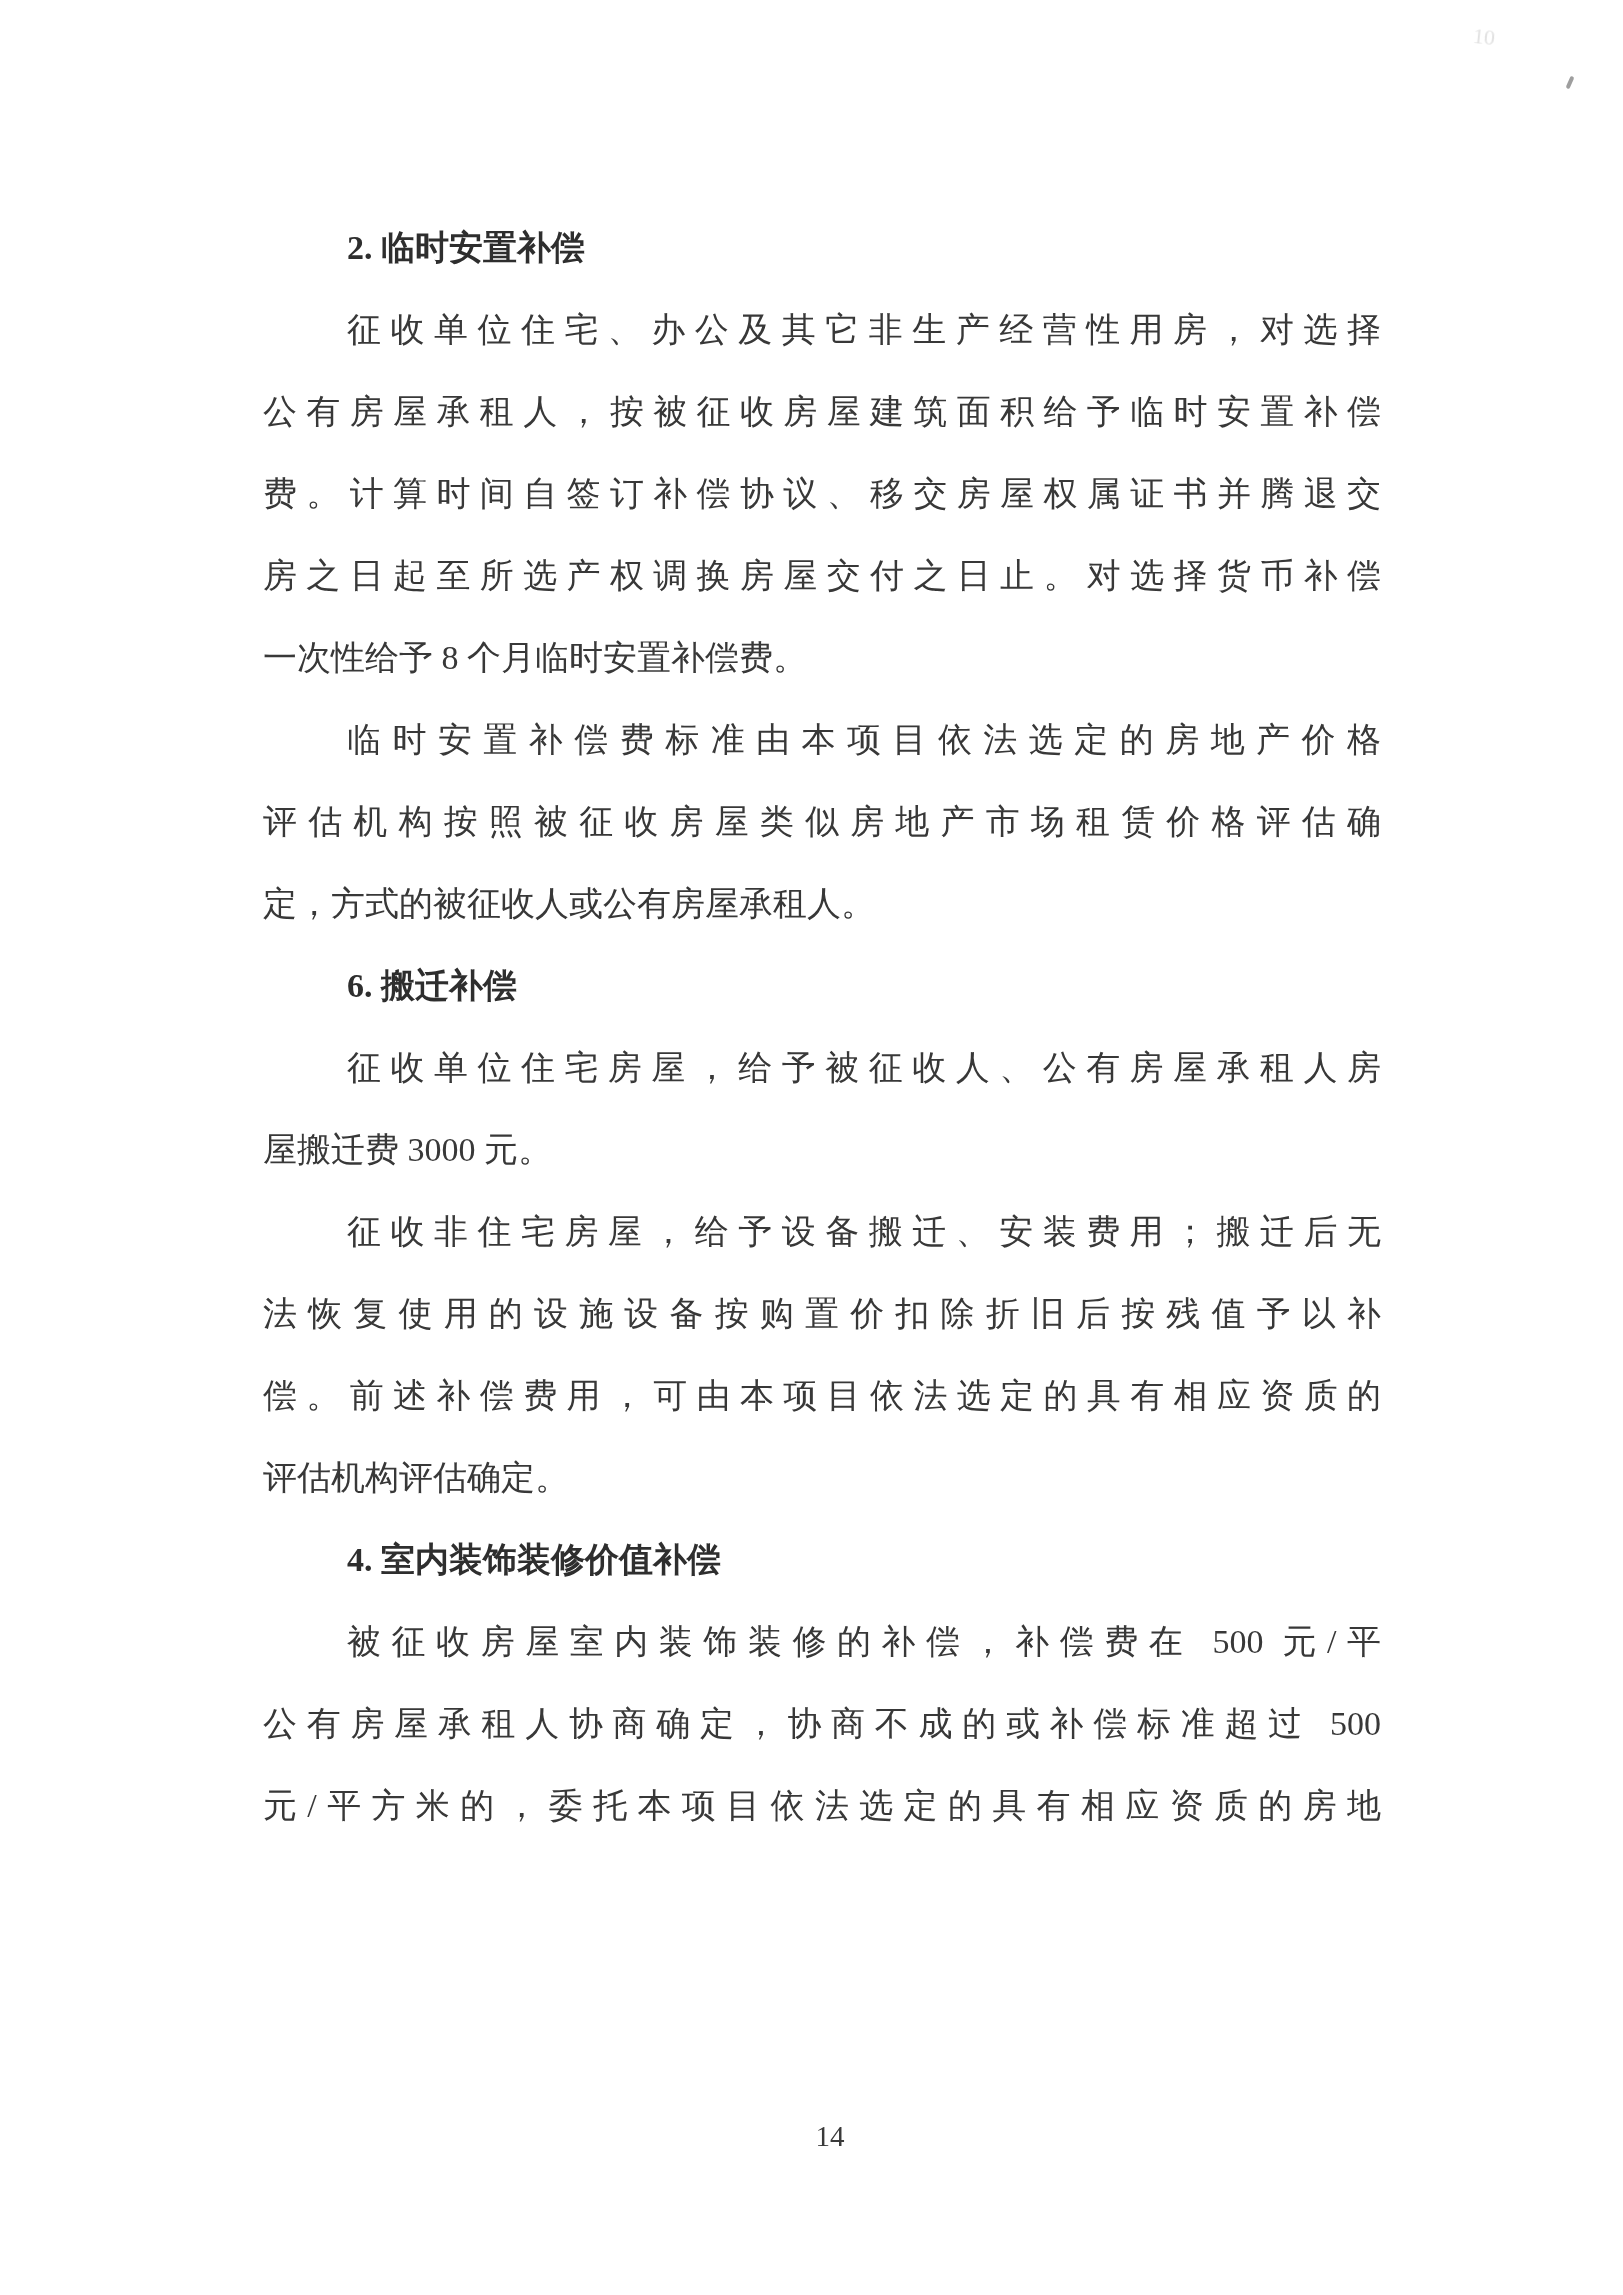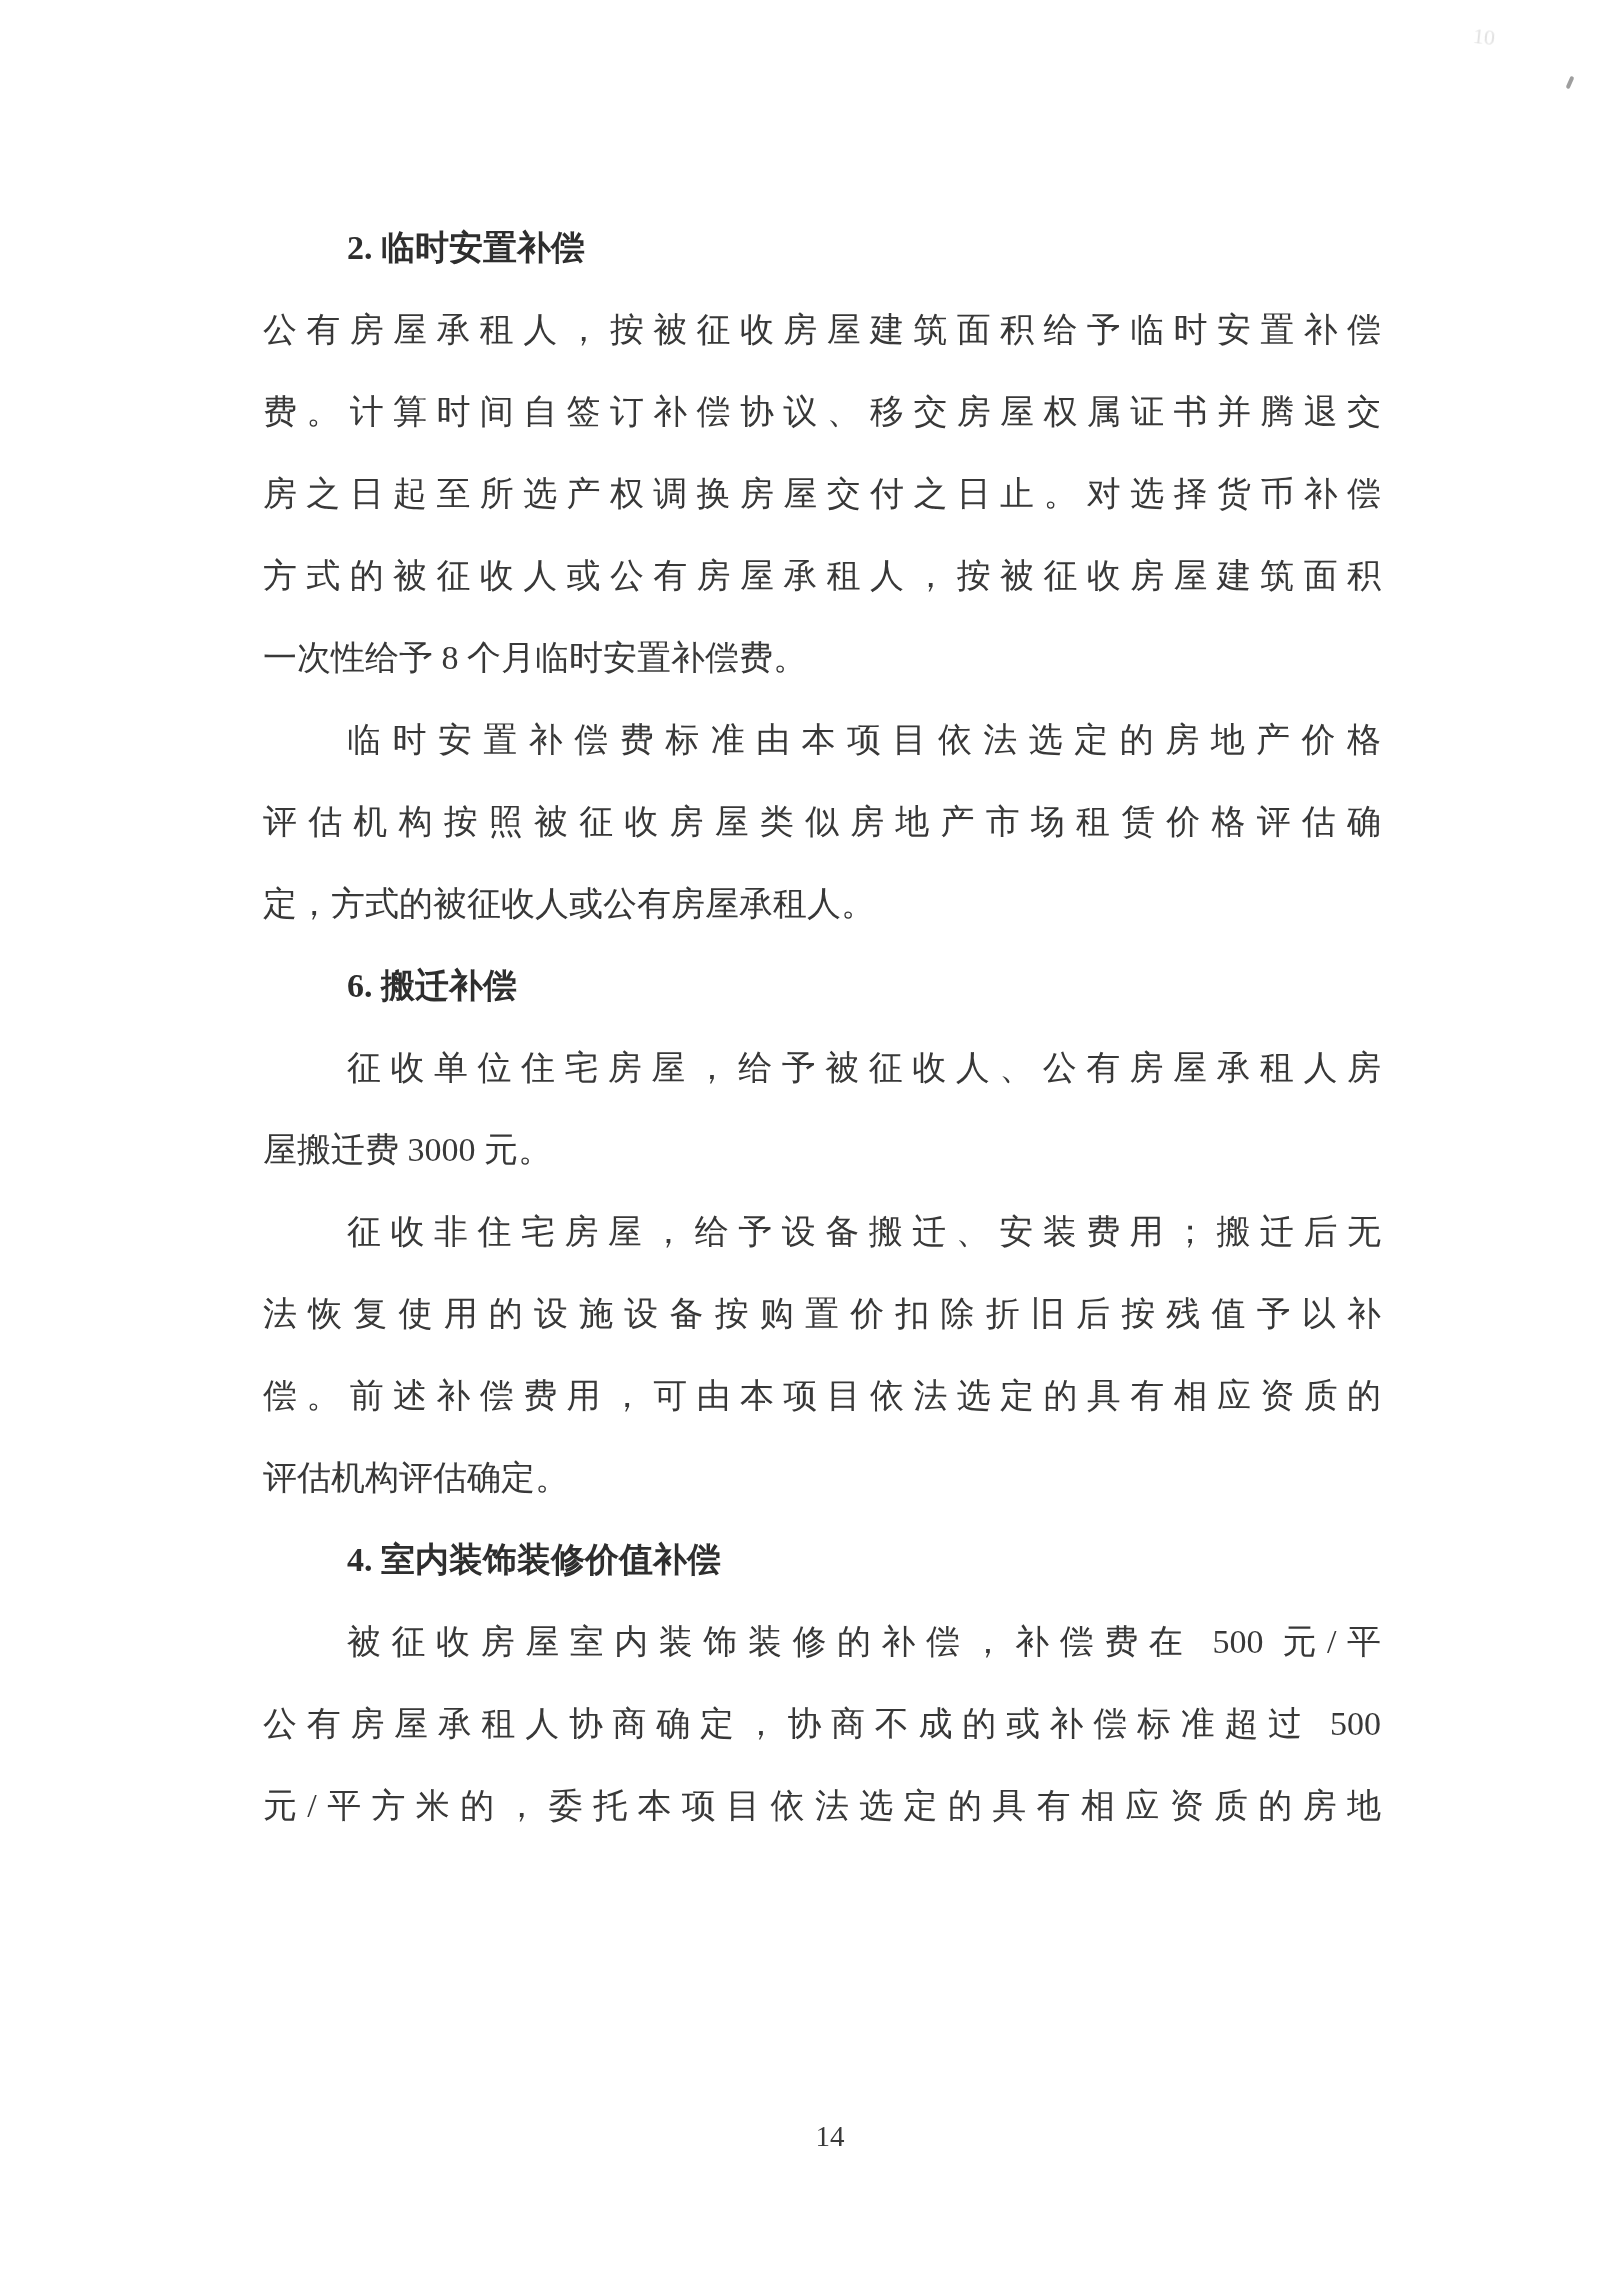--- a/index.html
+++ b/index.html
@@ -41,24 +41,24 @@
     transform:rotate(24deg);
   }
 </style>
 </head>
 <body>
 
 <div class="page">
 
   <div class="text-block">
       <div class="t-line heading">2. 临时安置补偿</div>
+      <div class="t-line first">征收单位住宅、办公及其它非生产经营性用房，对选择</div>
       <div class="t-line">公有房屋承租人，按被征收房屋建筑面积给予临时安置补偿</div>
       <div class="t-line">费。计算时间自签订补偿协议、移交房屋权属证书并腾退交</div>
       <div class="t-line">房之日起至所选产权调换房屋交付之日止。对选择货币补偿</div>
-      <div class="t-line">方式的被征收人或公有房屋承租人，按被征收房屋建筑面积</div>
       <div class="t-line end">一次性给予 8 个月临时安置补偿费。</div>
       <div class="t-line first">临时安置补偿费标准由本项目依法选定的房地产价格</div>
       <div class="t-line">评估机构按照被征收房屋类似房地产市场租赁价格评估确</div>
       <div class="t-line end">定，方式的被征收人或公有房屋承租人。</div>
       <div class="t-line heading">6. 搬迁补偿</div>
       <div class="t-line first">征收单位住宅房屋，给予被征收人、公有房屋承租人房</div>
       <div class="t-line end">屋搬迁费 3000 元。</div>
       <div class="t-line first">征收非住宅房屋，给予设备搬迁、安装费用；搬迁后无</div>
       <div class="t-line">法恢复使用的设施设备按购置价扣除折旧后按残值予以补</div>
       <div class="t-line">偿。前述补偿费用，可由本项目依法选定的具有相应资质的</div>

